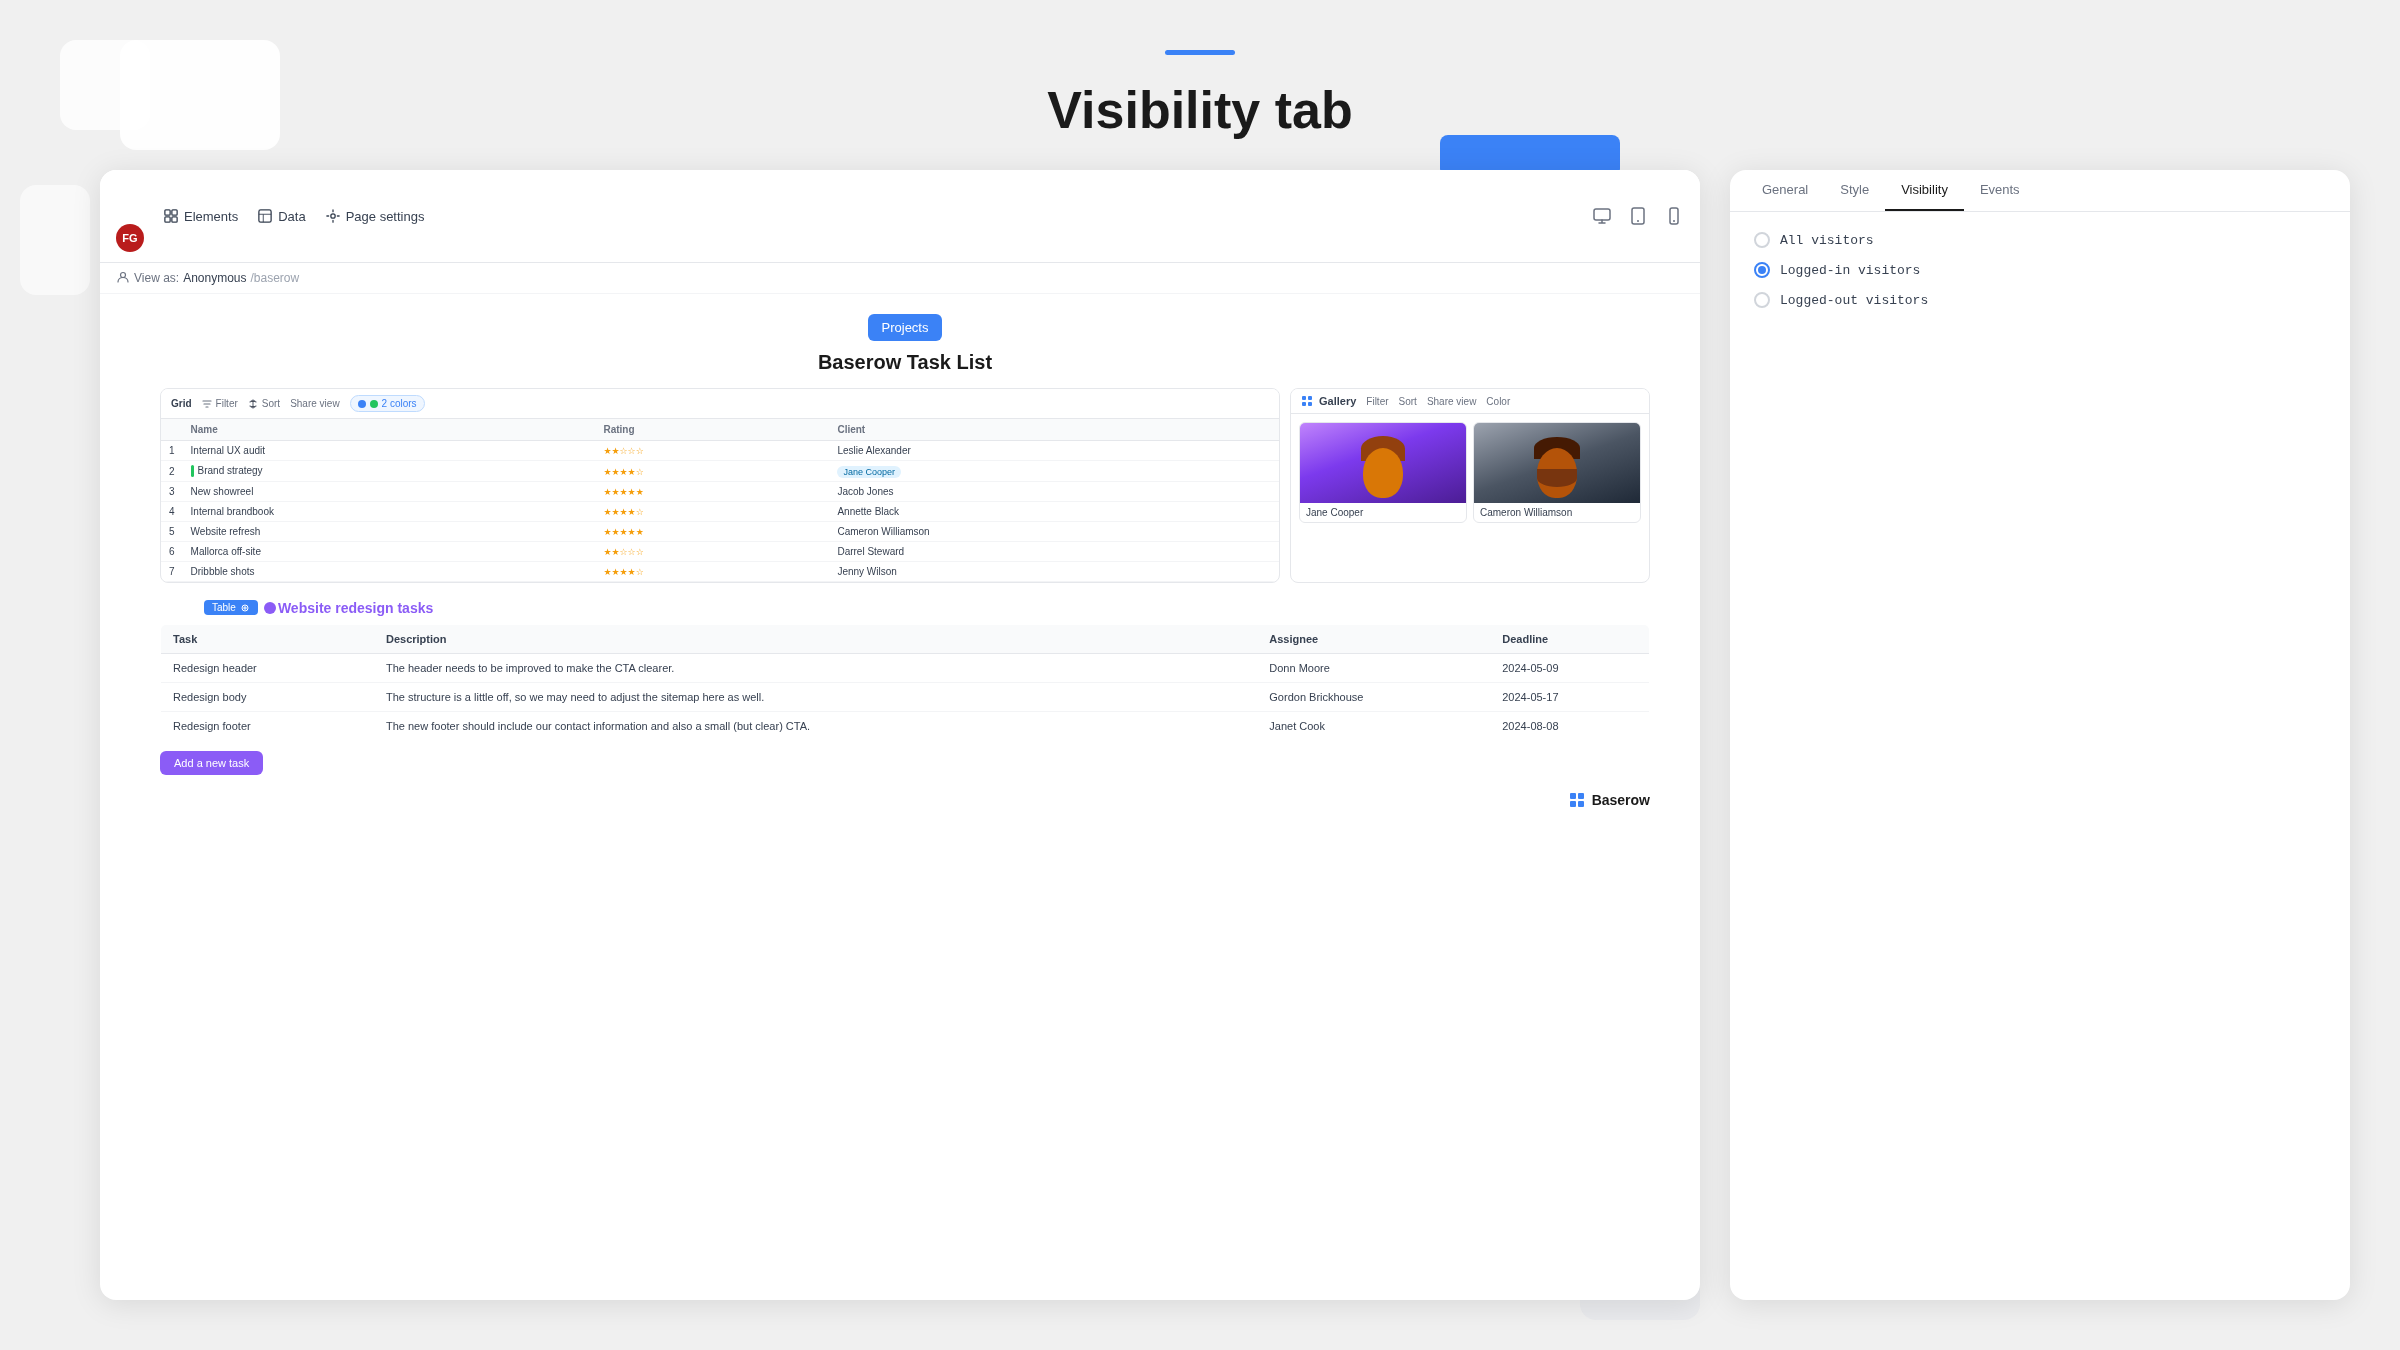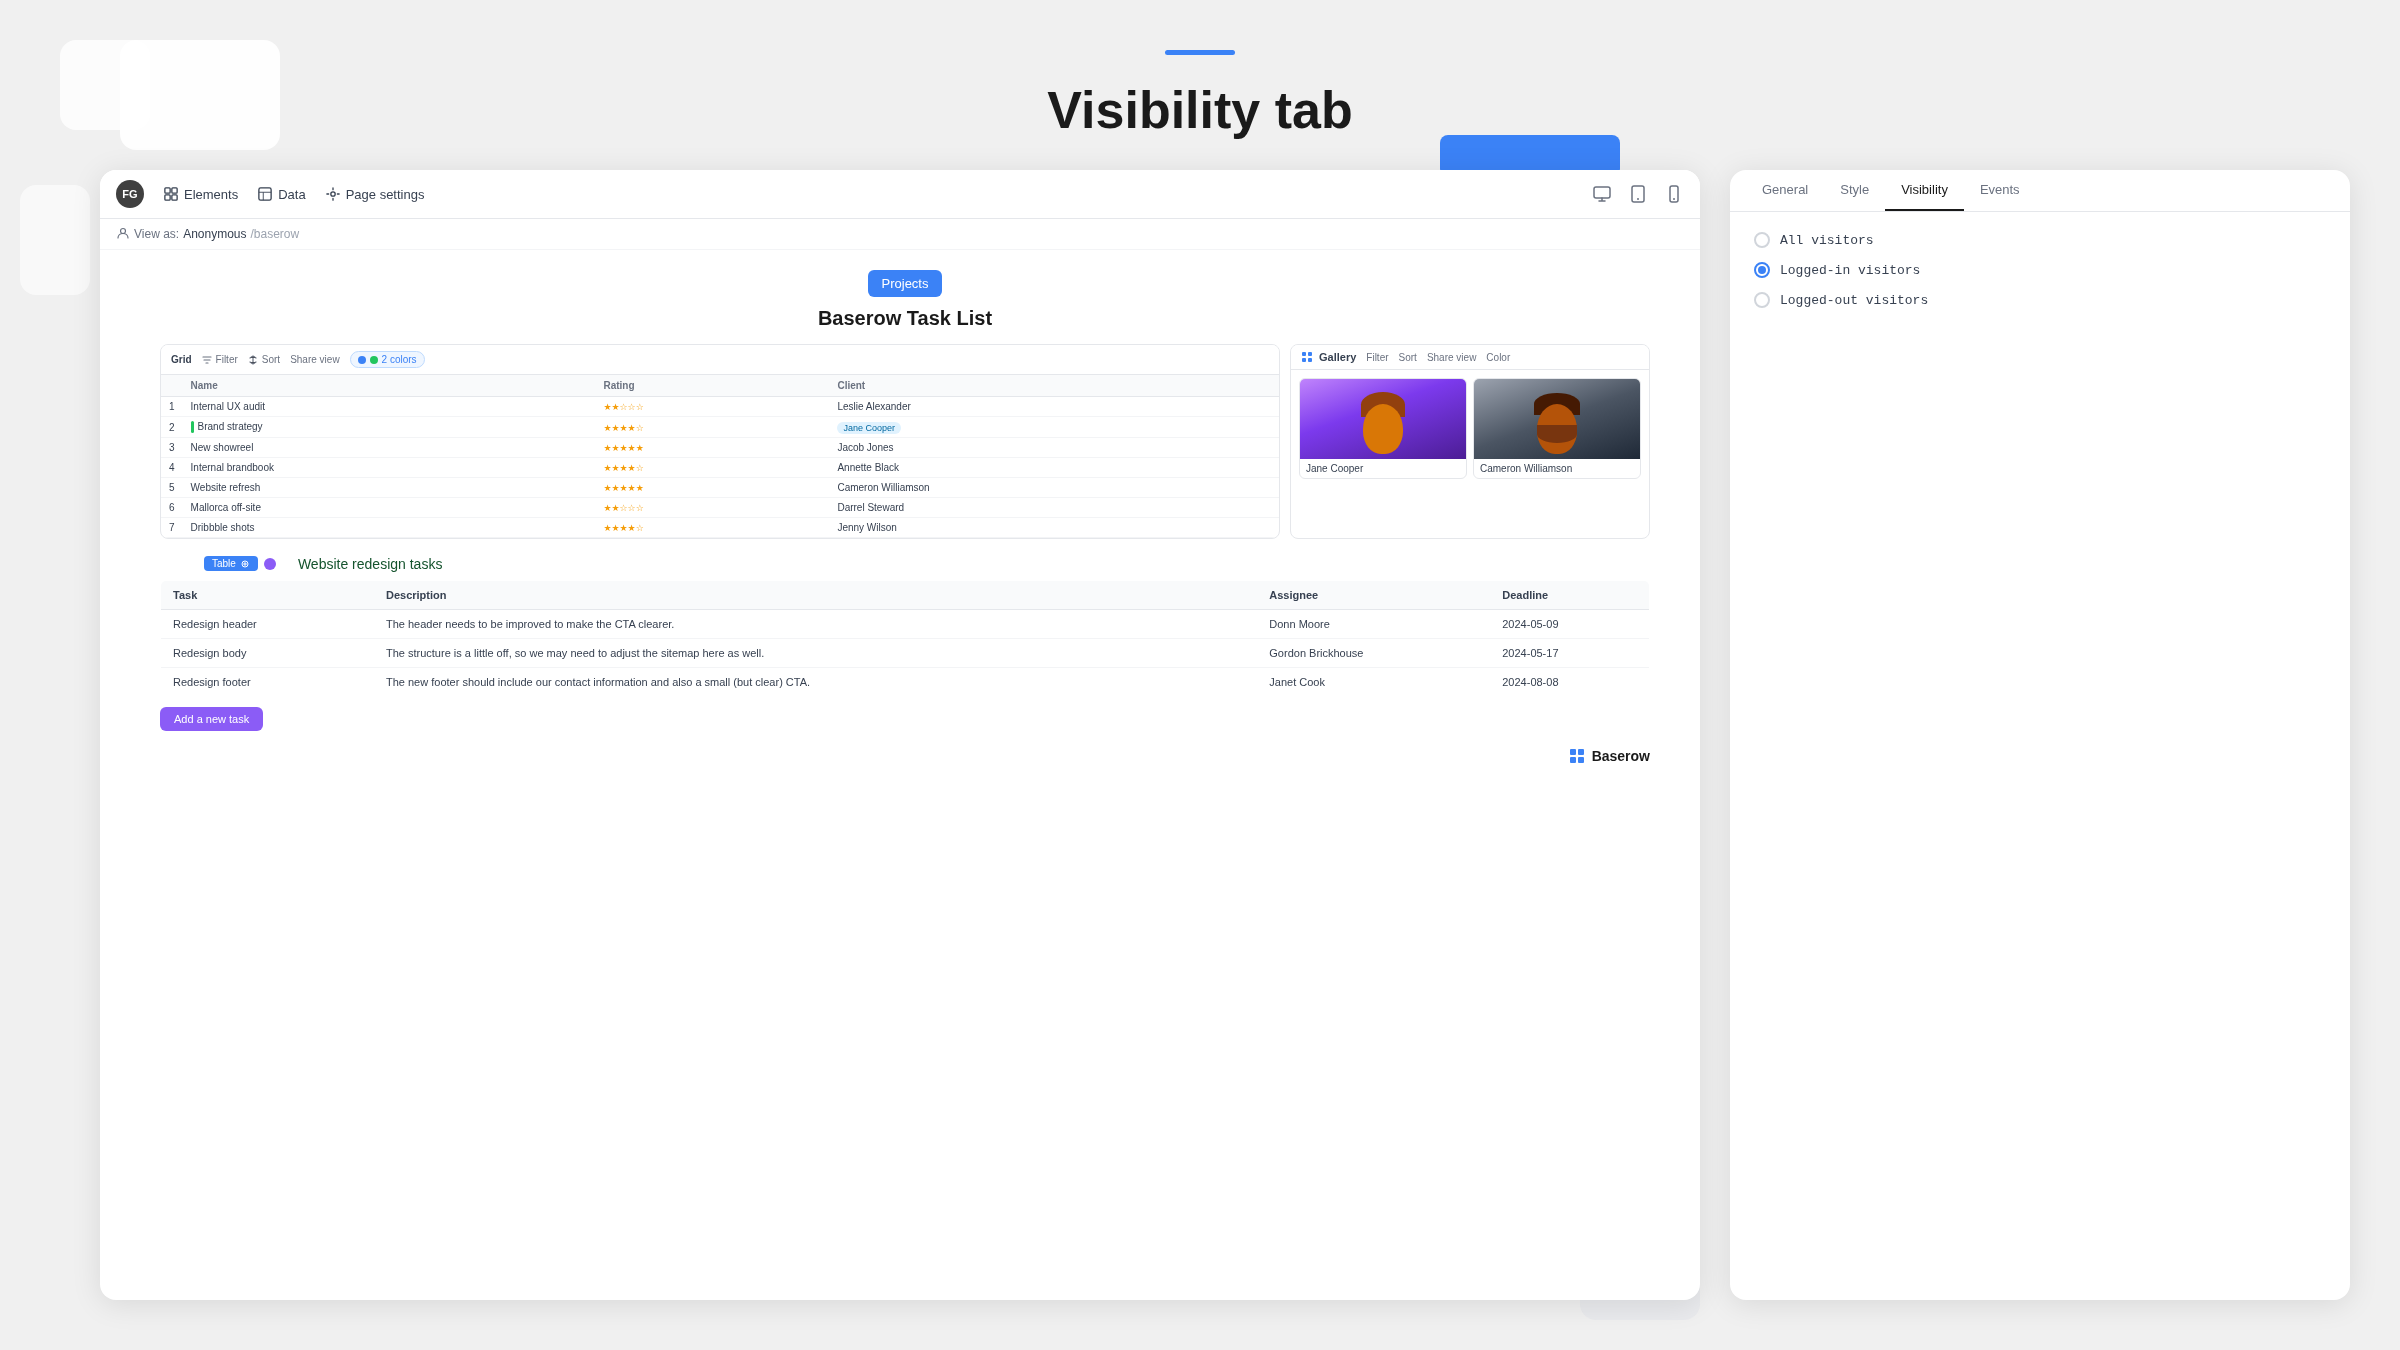--- a/index.html
+++ b/index.html
@@ -117,28 +117,29 @@
       align-items: center;
       padding: 10px 16px;
       border-bottom: 1px solid #e5e7eb;
       gap: 20px;
       background: white;
       flex-shrink: 0;
     }
     .toolbar-avatar {
       width: 28px;
       height: 28px;
-      background: #404040;
+      background: #b91c1c;
       border-radius: 50%;
       display: flex;
       align-items: center;
       justify-content: center;
       color: white;
       font-size: 11px;
       font-weight: 600;
+      margin-top: 44px;
     }
     .toolbar-nav {
       display: flex;
       gap: 20px;
       align-items: center;
     }
     .toolbar-nav-item {
       display: flex;
       align-items: center;
       gap: 6px;
@@ -360,24 +361,24 @@
       font-size: 10px;
       padding: 2px 8px;
       border-radius: 4px;
       display: flex;
       align-items: center;
       gap: 4px;
     }
     .table-title-text {
       display: flex;
       align-items: center;
-      gap: 22px;
+      gap: 2px;
       font-size: 14px;
-      font-weight: 400;
-      color: #14532d;
+      font-weight: 700;
+      color: #8b5cf6;
     }
     .purple-dot {
       width: 12px;
       height: 12px;
       background: #8b5cf6;
       border-radius: 50%;
     }
 
     .data-table {
       width: 100%;

